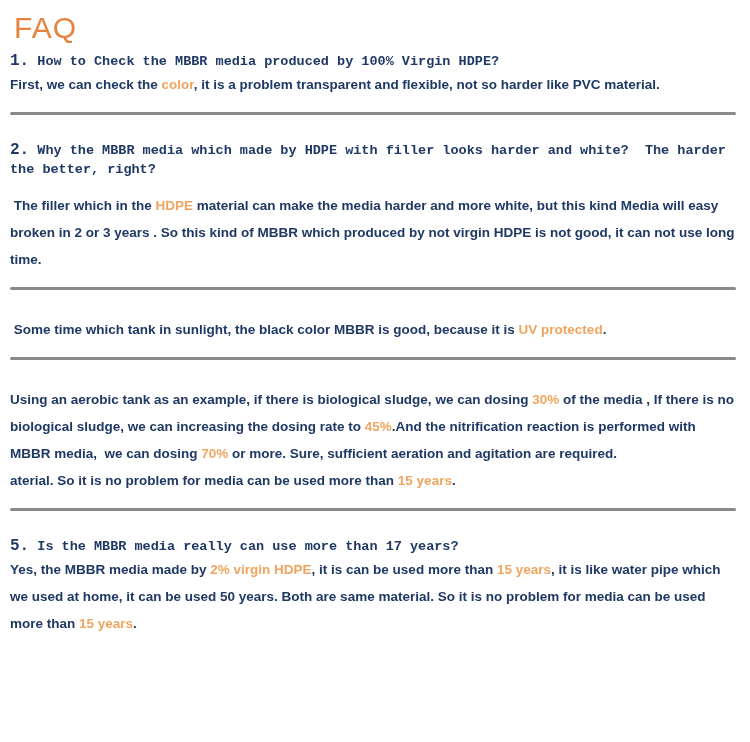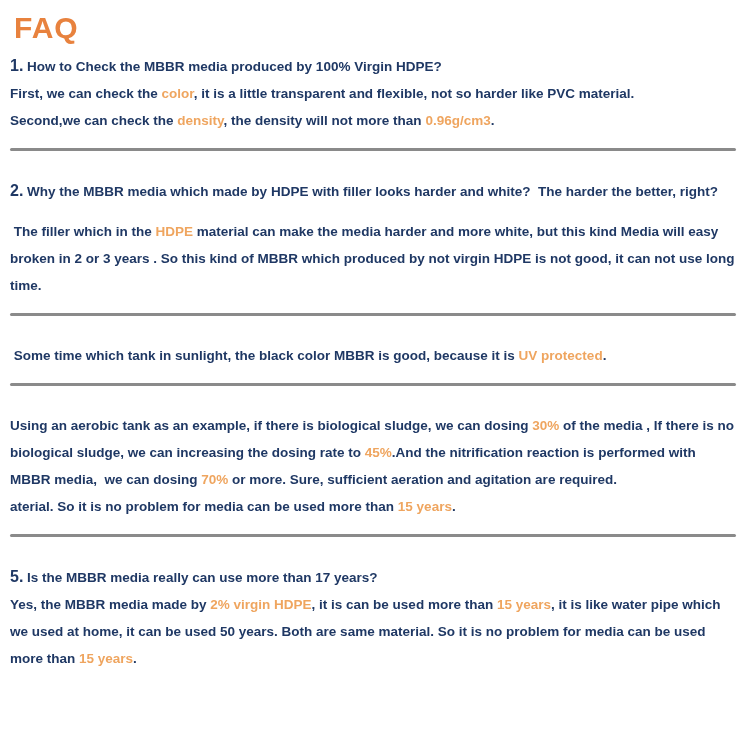--- a/index.html
+++ b/index.html
@@ -21,33 +21,34 @@
     overflow: hidden;
     font-family: "Liberation Sans", sans-serif;
     color: var(--navy);
   }
   .page {
     padding: 8px 12px 0 10px;
   }
   .faq-title {
     color: var(--title-orange);
     font-size: 30px;
-    font-weight: 700;
+    font-weight: 400;
     line-height: 40px;
     margin: 0 0 0 4px;
     letter-spacing: 1px;
   }
   .faq-section { margin-top: 4px; }
   .question {
     margin: 0;
     font-size: 13.5px;
     font-weight: 700;
-    line-height: 27px;
+    line-height: 19px;
     white-space: pre-wrap;
     color: var(--navy);
+    font-family: Liberation Mono, monospace;
   }
   .qnum {
     font-size: 16px;
     font-weight: 700;
   }
   .answer p {
     margin: 0;
     font-size: 13.5px;
     font-weight: 700;
     line-height: 27px;
@@ -65,22 +66,21 @@
 </style>
 </head>
 <body>
 
 <div class="page">
   <h1 class="faq-title">FAQ</h1>
   <div>
       <section class="faq-section">
         <h2 class="question"><span class="qnum">1.</span><span> How to Check the MBBR media produced by 100% Virgin HDPE?</span></h2>
         <div class="answer">
-          <p><span>First, we can check the </span><span class="hl">color</span><span>, it is a little transparent and flexible, not so harder like PVC material.</span></p>
-          <p><span>Second,we can check the </span><span class="hl">density</span><span>, the density will not more than </span><span class="hl">0.96g/cm3</span><span>.</span></p>
+          <p><span>First, we can check the </span><span class="hl">color</span><span>, it is a problem transparent and flexible, not so harder like PVC material.</span></p>
         </div>
       </section>
       <div class="divider"></div>
       <section class="faq-section">
         <h2 class="question"><span class="qnum">2.</span><span> Why the MBBR media which made by HDPE with filler looks harder and white?  The harder the better, right?</span></h2>
         <div class="answer gap">
           <p><span> The filler which in the </span><span class="hl">HDPE</span><span> material can make the media harder and more white, but this kind Media will easy broken in 2 or 3 years . So this kind of MBBR which produced by not virgin HDPE is not good, it can not use long time.</span></p>
         </div>
       </section>
       <div class="divider"></div>

